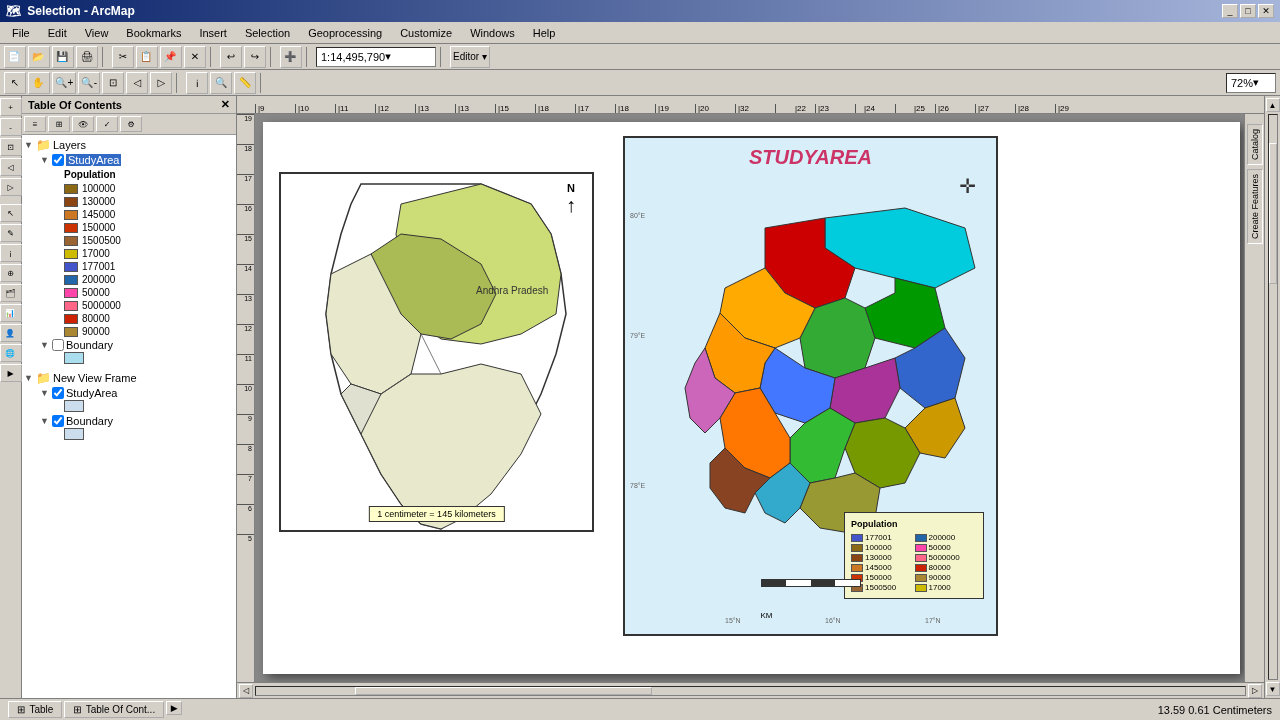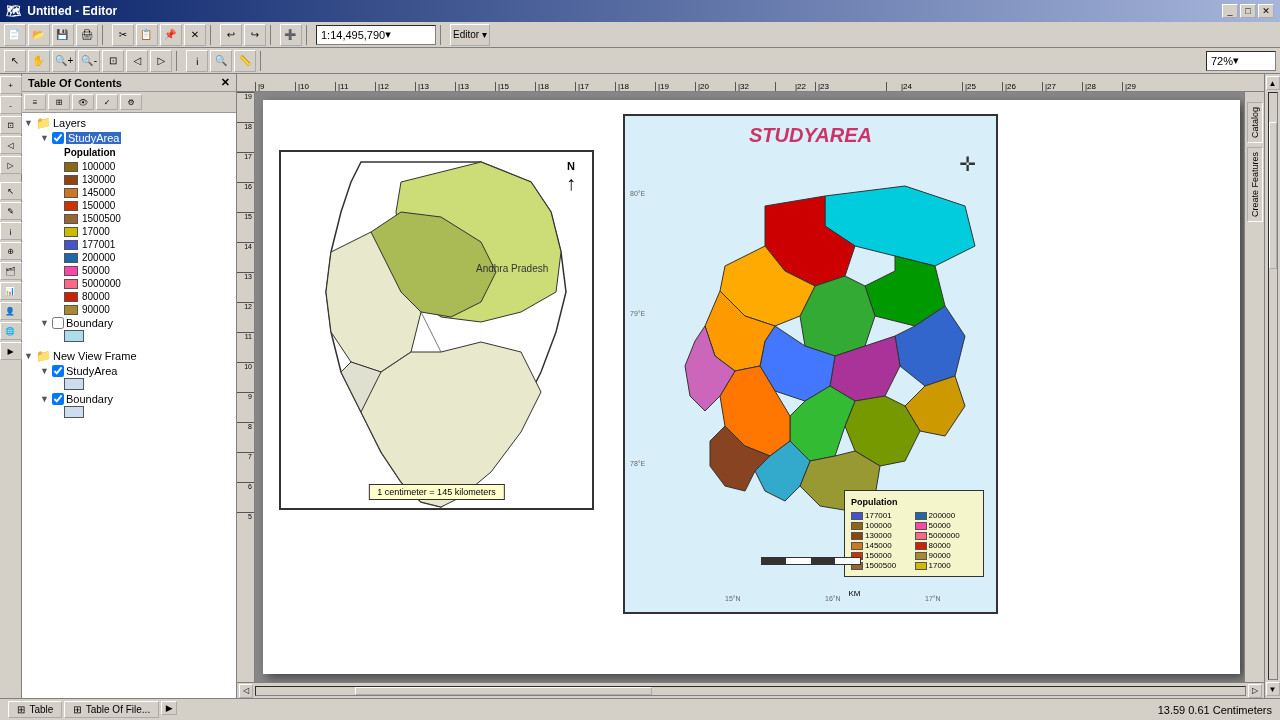--- a/index.html
+++ b/index.html
@@ -91,29 +91,41 @@
     .map-canvas-wrap { flex: 1; position: relative; background: #888; overflow: hidden; }
   </style>
 </head>
 <body>
 
 <div class="full-layout">
 
   <div class="title-bar">
     <div class="title-bar-left">
       <span>🗺</span>
-      <span>Untitled - Editor</span>
+      <span>Selection - ArcMap</span>
     </div>
     <div class="title-bar-right">
       <div class="title-btn">_</div>
       <div class="title-btn">□</div>
       <div class="title-btn">✕</div>
     </div>
   </div>
 
+  <div class="menu-bar">
+    <span class="menu-item">File</span>
+    <span class="menu-item">Edit</span>
+    <span class="menu-item">View</span>
+    <span class="menu-item">Bookmarks</span>
+    <span class="menu-item">Insert</span>
+    <span class="menu-item">Selection</span>
+    <span class="menu-item">Geoprocessing</span>
+    <span class="menu-item">Customize</span>
+    <span class="menu-item">Windows</span>
+    <span class="menu-item">Help</span>
+  </div>
 
   <div class="toolbar">
     <div class="tb-btn">📄</div>
     <div class="tb-btn">📂</div>
     <div class="tb-btn">💾</div>
     <div class="tb-btn">🖨</div>
     <div class="tb-sep"></div>
     <div class="tb-btn">✂</div>
     <div class="tb-btn">📋</div>
     <div class="tb-btn">📌</div>
@@ -140,21 +152,21 @@
     <div class="tb-btn">🔍-</div>
     <div class="tb-btn">⊡</div>
     <div class="tb-btn">◁</div>
     <div class="tb-btn">▷</div>
     <div class="tb-sep"></div>
     <div class="tb-btn">ℹ</div>
     <div class="tb-btn">🔍</div>
     <div class="tb-btn">📏</div>
     <div class="tb-sep"></div>
     <div style="margin-left:auto; display:flex; align-items:center; gap:2px;">
-      <div class="tb-dropdown" style="width:70px;text-align:center;">
+      <div class="tb-dropdown" style="width:50px;text-align:center;">
         <span>72%</span>▾
       </div>
     </div>
   </div>
 
   <div class="content-row">
 
     <div style="width:22px; background:#d4d0c8; border-right:1px solid #808080; display:flex; flex-direction:column; align-items:center; padding:2px 0; gap:2px;">
       <div class="tb-btn" style="width:18px;height:18px;font-size:8px;">+</div>
       <div class="tb-btn" style="width:18px;height:18px;font-size:8px;">-</div>
@@ -275,22 +287,22 @@
           <span style="width:40px; border-left:1px solid #555; padding-left:2px;">|13</span>
           <span style="width:40px; border-left:1px solid #555; padding-left:2px;">|15</span>
           <span style="width:40px; border-left:1px solid #555; padding-left:2px;">|18</span>
           <span style="width:40px; border-left:1px solid #555; padding-left:2px;">|17</span>
           <span style="width:40px; border-left:1px solid #555; padding-left:2px;">|18</span>
           <span style="width:40px; border-left:1px solid #555; padding-left:2px;">|19</span>
           <span style="width:40px; border-left:1px solid #555; padding-left:2px;">|20</span>
           <span style="width:40px; border-left:1px solid #555; padding-left:2px;">|32</span>
           <span style="width:40px; border-left:1px solid #555; padding-left:19px;">|22</span>
           <span style="width:40px; border-left:1px solid #555; padding-left:2px;">|23</span>
-          <span style="width:40px; border-left:1px solid #555; padding-left:14px;margin-left:31px;">|24</span>
-          <span style="width:40px; border-left:1px solid #555; padding-left:2px;margin-left:36px;">|25</span>
+          <span style="width:40px; border-left:1px solid #555; padding-left:8px;">|24</span>
+          <span style="width:40px; border-left:1px solid #555; padding-left:18px;">|25</span>
           <span style="width:40px; border-left:1px solid #555; padding-left:2px;">|26</span>
           <span style="width:40px; border-left:1px solid #555; padding-left:2px;">|27</span>
           <span style="width:40px; border-left:1px solid #555; padding-left:2px;">|28</span>
           <span style="width:40px; border-left:1px solid #555; padding-left:2px;">|29</span>
         </div>
       </div>
 
       <div class="map-main">
 
         <div style="width:18px; background:#d4d0c8; border-right:1px solid #808080; font-size:7px; display:flex; flex-direction:column; overflow:hidden;">
@@ -443,21 +455,21 @@
                       <span>1500500</span>
                     </div>
                   <div style="display:flex; align-items:center; gap:2px;">
                       <span style="width:12px;height:8px;background:#CCBB00;border:1px solid #555;display:inline-block;"></span>
                       <span>17000</span>
                     </div>
                 </div>
               </div>
 
               
-              <div style="position:absolute; bottom:14px; left:50%; transform:translateX(-50%); display:flex; flex-direction:column; align-items:flex-end; font-size:8px;gap:24px;">
+              <div style="position:absolute; bottom:14px; left:50%; transform:translateX(-50%); display:flex; flex-direction:column; align-items:flex-start; font-size:8px;gap:24px;">
                 <div style="display:flex; width:100px; height:8px; border:1px solid #333; overflow:hidden;">
                   <div style="width:25px;background:#333;"></div>
                   <div style="width:25px;background:white;"></div>
                   <div style="width:25px;background:#333;"></div>
                   <div style="width:25px;background:white;"></div>
                 </div>
                 <span>KM</span>
               </div>
 
             </div>
@@ -498,21 +510,21 @@
   </div>
 
   <div class="status-bar">
     <div class="status-tabs">
       <div class="status-tab">
         <span>⊞</span>
         <span>Table</span>
       </div>
       <div class="status-tab">
         <span>⊞</span>
-        <span>Table Of File...</span>
+        <span>Table Of Cont...</span>
       </div>
       <div style="width:16px; height:14px; background:#d4d0c8; border:1px outset #fff; font-size:9px; display:flex; align-items:center; justify-content:center; cursor:pointer;">▶</div>
     </div>
     <div style="display:flex; align-items:center;">
       <span>13.59  0.61 Centimeters</span>
     </div>
   </div>
 
 </div>
 

